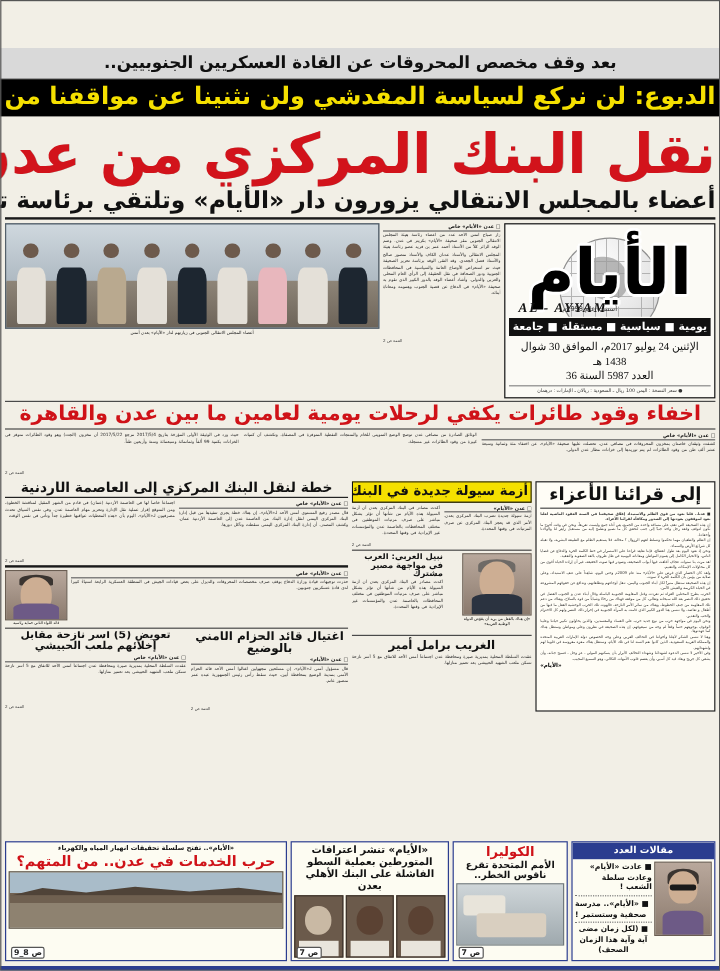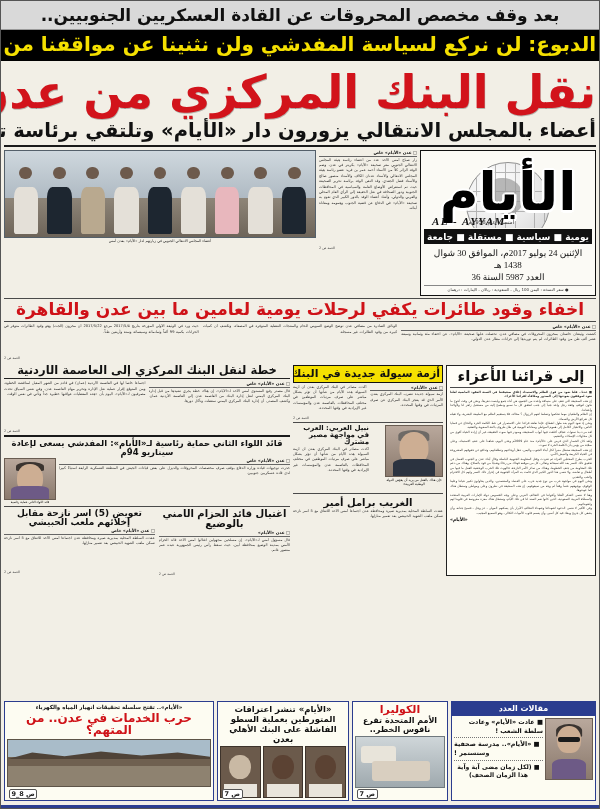--- a/index.html
+++ b/index.html
@@ -15,25 +15,26 @@
     overflow: hidden;
     margin: 0 auto;
     direction: rtl;
   }
 
   
   .kicker {
     background: #d9d9d9;
     border-bottom: 1px solid #9a9a9a;
     text-align: center;
-    font-size: 17px;
+    font-size: 14px;
     font-weight: bold;
     color: #101010;
     padding: 5px 6px 4px;
     letter-spacing: 0;
+    margin-top: 40px;
   }
 
   
   .banner-black {
     background: #000;
     color: #f5e000;
     text-align: center;
     font-size: 20px;
     font-weight: bold;
     padding: 4px 4px 6px;
@@ -393,21 +394,20 @@
           <div class="micro" style="height:44px;">قال مصدر رفيع المستوى أمس الأحد لـ«الأيام»، إن هناك خطة يجري تنفيذها من قبل إدارة البنك المركزي اليمني لنقل إدارة البنك من العاصمة عدن إلى العاصمة الأردنية عمان. وكشف المصدر، أن إدارة البنك المركزي اليمني سقطت وتآكل دورها.</div>
         </div>
         <div style="flex:1;" class="col">
           <div class="micro" style="height:48px;">اجتماعاً خاصاً لها في العاصمة الأردنية (عمان) في قادم من الشهر المقبل لمناقشة الخطوة، ومن المتوقع إقرار عملية نقل الإدارة وتحرير مهام العاصمة عدن. وفي نفس السياق تحدث مصرفيون لـ«الأيام»، اليوم بأن «هذه المعطيات عواقبها خطيرة جداً وتأتي في نفس الوقت</div>
           <div class="cont">التتمة ص 2</div>
         </div>
       </div>
 
       <div class="rule-thick" style="margin:2px 0;"></div>
 
-      <div class="blk-head" style="font-size:8.5px; padding-bottom:2px;">قائد اللواء الثاني حماية رئاسية لـ«الأيام»: المفدشي يسعى لإعادة سيناريو 94م</div>
       <div style="display:flex; gap:3px;">
         <div style="flex:1;" class="col">
           <div class="byline">□ عدن «الأيام» خاص</div>
           <div class="micro" style="height:28px;">حذرت توجيهات قيادة وزارة الدفاع بوقف صرف مخصصات المحروقات والديزل على بعض قيادات الجيش في المنطقة العسكرية الرابعة استياءً كبيراً لدى قادة عسكريين جنوبيين.</div>
         </div>
         <div style="width:52px;">
           <div class="portrait" style="height:42px;">
             <div class="hair"></div>
             <div class="head"></div>
             <div class="torso"></div>
@@ -430,21 +430,21 @@
           <div class="byline">□ عدن «الأيام» خاص</div>
           <div class="micro" style="height:34px;">عقدت السلطة المحلية بمديرية صيرة ومحافظة عدن اجتماعاً أمس الأحد للاتفاق مع 5 أسر نازحة تسكن ملعب الشهيد الحبيشي بعد تعمير منازلها.</div>
           <div class="cont">التتمة ص 2</div>
         </div>
       </div>
     </div>
   </div>
 
   <div style="position:absolute; bottom:8px; right:4px; left:4px; display:flex; gap:3px;">
 
-    <div class="teaser" style="width:145px;">
+    <div class="teaser" style="width:120px;">
       <div class="teaser-hd">مقالات العدد</div>
       <div style="display:flex; padding:2px;">
         <div style="width:48px;">
           <div class="portrait" style="height:62px;">
             <div class="hair"></div>
             <div class="head"></div>
             <div class="glasses"></div>
             <div class="torso"></div>
           </div>
         </div>

